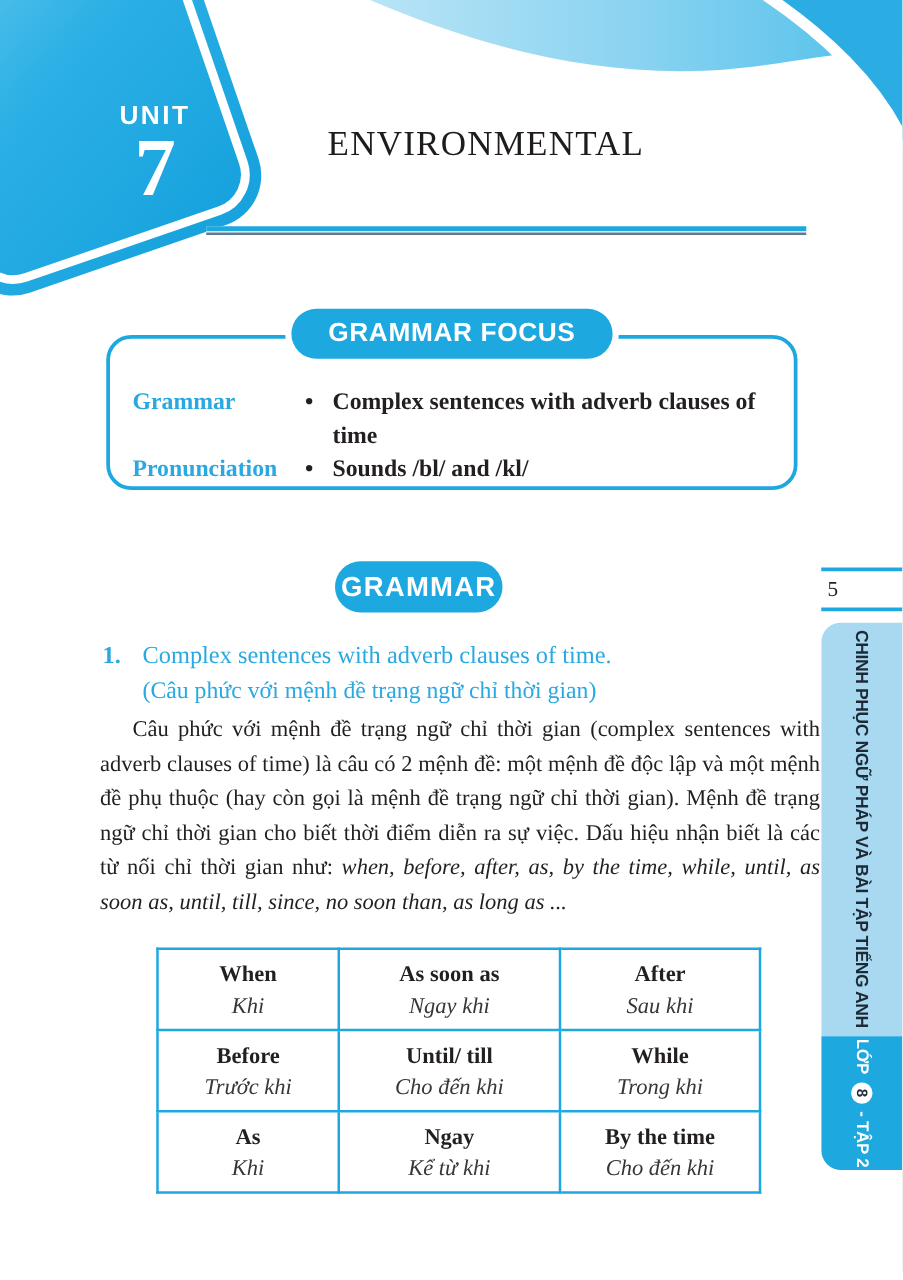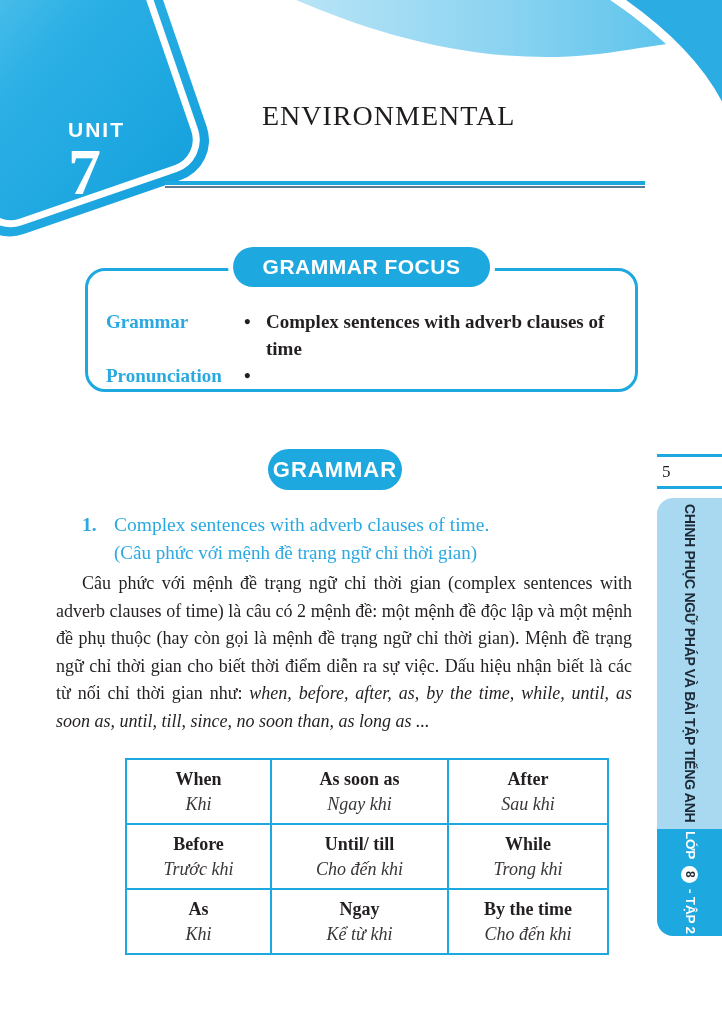--- a/index.html
+++ b/index.html
@@ -18,21 +18,21 @@
   
   .wave-svg{position:absolute;top:0;left:0;width:722px;height:130px;display:block;}
   .unit-badge{
     position:absolute;left:-70px;top:-75px;width:250px;height:290px;
     transform:rotate(-19deg);border-radius:42px;
     background:linear-gradient(150deg,#67CBEF 5%,#2CB0E5 45%,#18A3DE 90%);
   }
   .unit-badge::before{
     content:"";position:absolute;inset:9px;border:7px solid #fff;border-radius:34px;
   }
-  .unit-text{position:absolute;left:68px;top:82px;width:112px;text-align:left;color:#fff;margin-top:37px;}
+  .unit-text{position:absolute;left:68px;top:82px;width:112px;text-align:center;color:#fff;}
   .unit-label{font-family:"Liberation Sans","DejaVu Sans",sans-serif;font-weight:bold;font-size:21px;letter-spacing:2px;line-height:22px;}
   .unit-number{font-family:"Liberation Serif",serif;font-weight:bold;font-size:66px;line-height:62px;}
   .title-block{position:absolute;left:233px;top:92px;width:420px;}
   .title-line{display:block;font-weight:normal;font-size:28px;line-height:47px;letter-spacing:1px;color:#201C1D;margin-left:29px;}
   .title-underline{position:absolute;left:165px;top:181px;width:480px;height:1px;background:#fff;
     border-top:4px solid var(--accent);border-bottom:2px solid var(--rule_dark);}
   
   .lf-box{position:absolute;left:85px;top:268px;width:553px;height:124px;
     border:3px solid var(--accent);border-radius:20px;box-sizing:border-box;}
   .lf-badge{
@@ -49,21 +49,21 @@
   
   .grammar-badge{
     position:absolute;left:268px;top:449px;width:134px;height:41px;border-radius:22px;
     background:var(--accent);color:#fff;display:flex;align-items:center;justify-content:center;
     font-family:"Liberation Sans","DejaVu Sans",sans-serif;font-weight:bold;font-size:22px;letter-spacing:1px;
   }
   .section-heading{position:absolute;left:82px;top:512px;width:560px;display:flex;color:var(--cyan_text);}
   .sec-num{flex-shrink:0;width:22px;margin-right:10px;font-weight:bold;font-size:19.5px;line-height:26px;}
   .sec-en{font-weight:normal;font-size:19.5px;line-height:26px;}
   .sec-vi{font-size:19px;line-height:29px;}
-  .body-par{position:absolute;left:56px;top:570px;width:576px;margin:0;
+  .body-par{position:absolute;left:80px;top:570px;width:576px;margin:0;
     font-size:18px;line-height:27.5px;text-align:justify;text-indent:26px;color:var(--ink);}
   .body-par em{font-style:italic;}
   
   .conj-table{position:absolute;left:125px;top:758px;width:482px;border-collapse:collapse;table-layout:fixed;}
   .conj-table td{border:2.5px solid var(--accent);height:59px;text-align:center;vertical-align:middle;padding:2px 4px;}
   .cell-en{font-weight:bold;font-size:18px;line-height:25px;color:var(--ink);}
   .cell-vi{font-style:italic;font-size:18px;line-height:25px;color:#3A3637;}
   
   .pagenum-block{position:absolute;left:657px;top:454px;width:65px;}
   .pn-rule{height:3px;background:var(--accent);}
@@ -113,20 +113,21 @@
     <div class="lf-badge">GRAMMAR FOCUS</div>
     <div class="lf-rows">
       <div class="lf-row">
         <div class="lf-label">Grammar</div>
         <div class="lf-bullet">•</div>
         <div class="lf-text">Complex sentences with adverb clauses of time</div>
       </div>
       <div class="lf-row">
         <div class="lf-label">Pronunciation</div>
         <div class="lf-bullet">•</div>
+        <div class="lf-text">Sounds /bl/ and /kl/</div>
       </div>
     </div>
   </section>
 
   <div class="grammar-badge">GRAMMAR</div>
 
   <div class="section-heading">
     <span class="sec-num">1.</span>
     <div>
       <div class="sec-en">Complex sentences with adverb clauses of time.</div>

